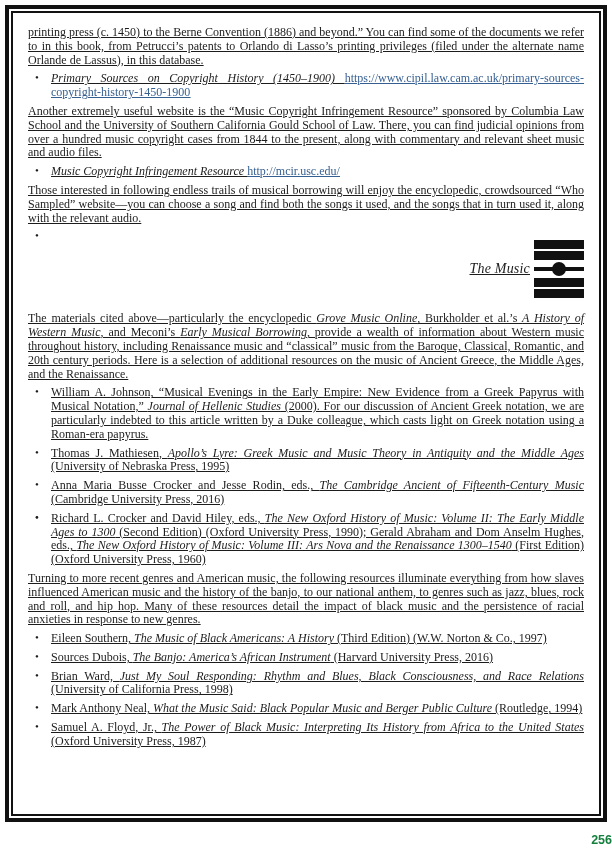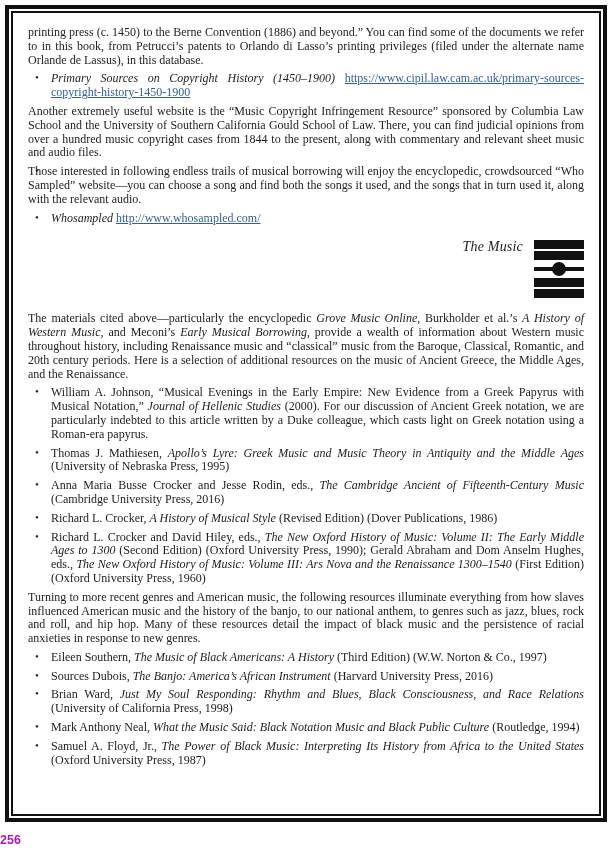--- a/index.html
+++ b/index.html
@@ -1,81 +1,81 @@
 <!DOCTYPE html>
 <html style="--link-color: #365f91; --ink: #1c1c1c; --frame: #111111;"><head>
 <meta charset="utf-8">
 <style>
   :root { --link-color:#365f91; --ink:#1c1c1c; --frame:#111111; }
   * { box-sizing: border-box; margin:0; padding:0; }
   html,body { width:612px; height:853px; background:#ffffff; }
   body { position:relative; font-family:"Liberation Serif","DejaVu Serif",serif; color:var(--ink); }
   .frame-outer {
     position:absolute; left:5px; top:5px; width:602px; height:817px;
-    border:4px solid var(--frame); padding:2px; background:#fff;
+    border:4px solid var(--frame); padding:2px; background:#fff;text-decoration:underline;
   }
   .frame-inner {
     width:100%; height:100%; border:2px solid var(--frame);
     padding:8px 15px 6px 15px; overflow:hidden;
   }
   .content { font-size:12px; line-height:13.8px; text-align:justify; }
   .para { margin:5px 0; }
   .bullet { position:relative; padding-left:23px; margin:5px 0; }
   .bullet .dot { position:absolute; left:7px; top:-1px; font-size:11px; }
   .link { color:var(--link-color); text-decoration:underline; cursor:pointer; }
   .heading-row {
-    display:flex; justify-content:flex-end; 
-    gap:11px; margin:15px 0 14px 0;
+    display:flex; justify-content:flex-end; align-items:center;
+    gap:4px; margin:15px 0 14px 0;
   }
   .heading-text { font-style:italic; font-size:14px; letter-spacing:0.2px; }
   .music-icon { width:50px; height:58px; display:flex; flex-direction:column; justify-content:space-between; flex:0 0 auto; }
   .music-icon .bar { height:9px; background:var(--frame); }
   .music-icon .mid { position:relative; height:14px; }
   .music-icon .mid .staff-line { position:absolute; top:5px; left:0; right:0; height:4px; background:var(--frame); }
   .music-icon .mid .note { position:absolute; top:0; left:36%; width:14px; height:14px; border-radius:50%; background:var(--frame); }
   .page-number {
-    position:absolute; left:0; right:0; bottom:6px; text-align:left;
-    font-family:"Liberation Sans","DejaVu Sans",sans-serif; font-weight:bold; font-size:12.5px; color:#a21caf;
+    position:absolute; left:0; right:0; bottom:6px; text-align:right;
+    font-family:"Liberation Sans","DejaVu Sans",sans-serif; font-weight:bold; font-size:12.5px; color:#15803d;
   }
 </style>
 </head>
 <body>
 
 <div class="page">
   <div class="frame-outer">
     <div class="frame-inner">
       <div class="content" id="content-area">
           <p class="para"><span>printing press (c. 1450) to the Berne Convention (1886) and beyond.” You can find some of the documents we refer to in this book, from Petrucci’s patents to Orlando di Lasso’s printing privileges (filed under the alternate name Orlande de Lassus), in this database.</span></p>
           <div class="bullet"><span class="dot">•</span><span><i>Primary Sources on Copyright History (1450–1900) </i><a href="#" class="link">https://www.cipil.law.cam.ac.uk/primary-sources-copyright-history-1450-1900</a></span></div>
           <p class="para"><span>Another extremely useful website is the “Music Copyright Infringement Resource” sponsored by Columbia Law School and the University of Southern California Gould School of Law. There, you can find judicial opinions from over a hundred music copyright cases from 1844 to the present, along with commentary and relevant sheet music and audio files.</span></p>
+          <div class="bullet"><span class="dot">•</span><span><i>Music Copyright Infringement Resource </i><a href="#" class="link">http://mcir.usc.edu/</a></span></div>
+          <p class="para"><span>Those interested in following endless trails of musical borrowing will enjoy the encyclopedic, crowdsourced “Who Sampled” website—you can choose a song and find both the songs it used, and the songs that in turn used it, along with the relevant audio.</span></p>
           <div class="bullet"><span class="dot">•</span></div>
-          <p class="para"><span>Those interested in following endless trails of musical borrowing will enjoy the encyclopedic, crowdsourced “Who Sampled” website—you can choose a song and find both the songs it used, and the songs that in turn used it, along with the relevant audio.</span></p>
-          <div class="bullet"><span class="dot">•</span><span><i>Whosampled </i><a href="#" class="link">http://www.whosampled.com/</a></span></div>
           <div class="heading-row">
             <span class="heading-text">The Music</span>
             <div class="music-icon">
               <div class="bar"></div>
               <div class="bar"></div>
               <div class="mid">
                 <div class="staff-line"></div>
                 <div class="note"></div>
               </div>
               <div class="bar"></div>
               <div class="bar"></div>
             </div>
           </div>
           <p class="para"><span>The materials cited above—particularly the encyclopedic </span><i>Grove Music Online</i><span>, Burkholder et al.’s </span><i>A History of Western Music</i><span>, and Meconi’s </span><i>Early Musical Borrowing</i><span>, provide a wealth of information about Western music throughout history, including Renaissance music and “classical” music from the Baroque, Classical, Romantic, and 20th century periods. Here is a selection of additional resources on the music of Ancient Greece, the Middle Ages, and the Renaissance.</span></p>
           <div class="bullet"><span class="dot">•</span><span><span>William A. Johnson, “Musical Evenings in the Early Empire: New Evidence from a Greek Papyrus with Musical Notation,” </span><i>Journal of Hellenic Studies</i><span> (2000). For our discussion of Ancient Greek notation, we are particularly indebted to this article written by a Duke colleague, which casts light on Greek notation using a Roman-era papyrus.</span></span></div>
           <div class="bullet"><span class="dot">•</span><span><span>Thomas J. Mathiesen, </span><i>Apollo’s Lyre: Greek Music and Music Theory in Antiquity and the Middle Ages</i><span> (University of Nebraska Press, 1995)</span></span></div>
           <div class="bullet"><span class="dot">•</span><span><span>Anna Maria Busse Crocker and Jesse Rodin, eds., </span><i>The Cambridge Ancient of Fifteenth-Century Music</i><span> (Cambridge University Press, 2016)</span></span></div>
-          <div class="bullet"><span class="dot">•</span><span><span>Richard L. Crocker, </span><i>A History of Musical Style</i><span> (Revised Edition) (Dover Publications, 1986)</span></span></div>
+          <div class="bullet"><span class="dot">•</span></div>
           <div class="bullet"><span class="dot">•</span><span><span>Richard L. Crocker and David Hiley, eds., </span><i>The New Oxford History of Music: Volume II: The Early Middle Ages to 1300</i><span> (Second Edition) (Oxford University Press, 1990); Gerald Abraham and Dom Anselm Hughes, eds., </span><i>The New Oxford History of Music: Volume III: Ars Nova and the Renaissance 1300–1540</i><span> (First Edition) (Oxford University Press, 1960)</span></span></div>
           <p class="para"><span>Turning to more recent genres and American music, the following resources illuminate everything from how slaves influenced American music and the history of the banjo, to our national anthem, to genres such as jazz, blues, rock and roll, and hip hop. Many of these resources detail the impact of black music and the persistence of racial anxieties in response to new genres.</span></p>
           <div class="bullet"><span class="dot">•</span><span><span>Eileen Southern, </span><i>The Music of Black Americans: A History</i><span> (Third Edition) (W.W. Norton &amp; Co., 1997)</span></span></div>
           <div class="bullet"><span class="dot">•</span><span><span>Sources Dubois, </span><i>The Banjo: America’s African Instrument</i><span> (Harvard University Press, 2016)</span></span></div>
           <div class="bullet"><span class="dot">•</span><span><span>Brian Ward, </span><i>Just My Soul Responding: Rhythm and Blues, Black Consciousness, and Race Relations</i><span> (University of California Press, 1998)</span></span></div>
-          <div class="bullet"><span class="dot">•</span><span><span>Mark Anthony Neal, </span><i>What the Music Said: Black Notation Music and Black Public Culture</i><span> (Routledge, 1994)</span></span></div>
+          <div class="bullet"><span class="dot">•</span><span><span>Mark Anthony Neal, </span><i>What the Music Said: Black Popular Music and Berger Public Culture</i><span> (Routledge, 1994)</span></span></div>
           <div class="bullet"><span class="dot">•</span><span><span>Samuel A. Floyd, Jr., </span><i>The Power of Black Music: Interpreting Its History from Africa to the United States</i><span> (Oxford University Press, 1987)</span></span></div>
         </div>
     </div>
   </div>
   <div class="page-number">256</div>
 </div>
 
 </body></html>

